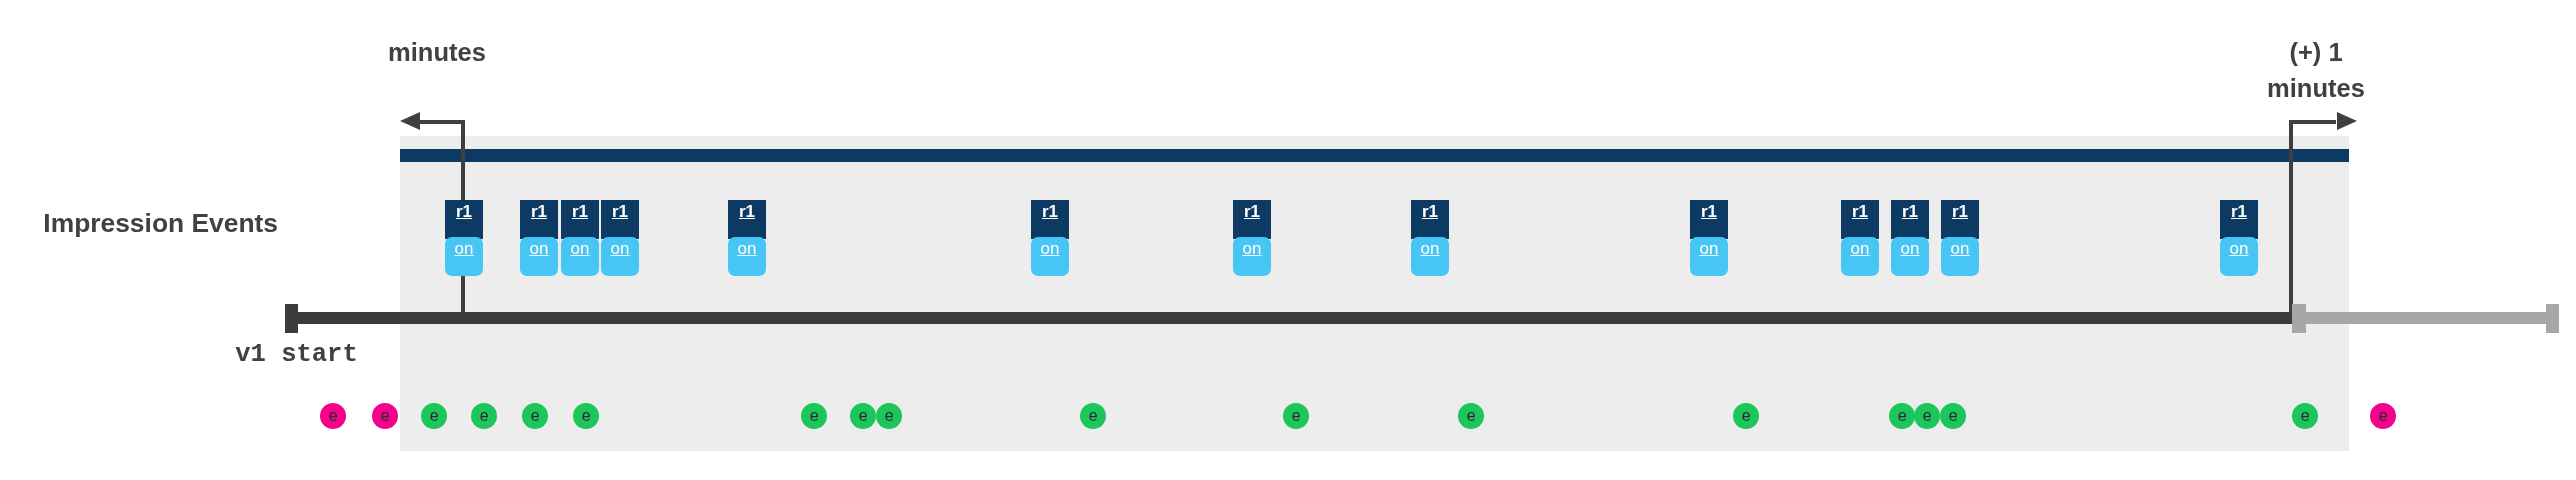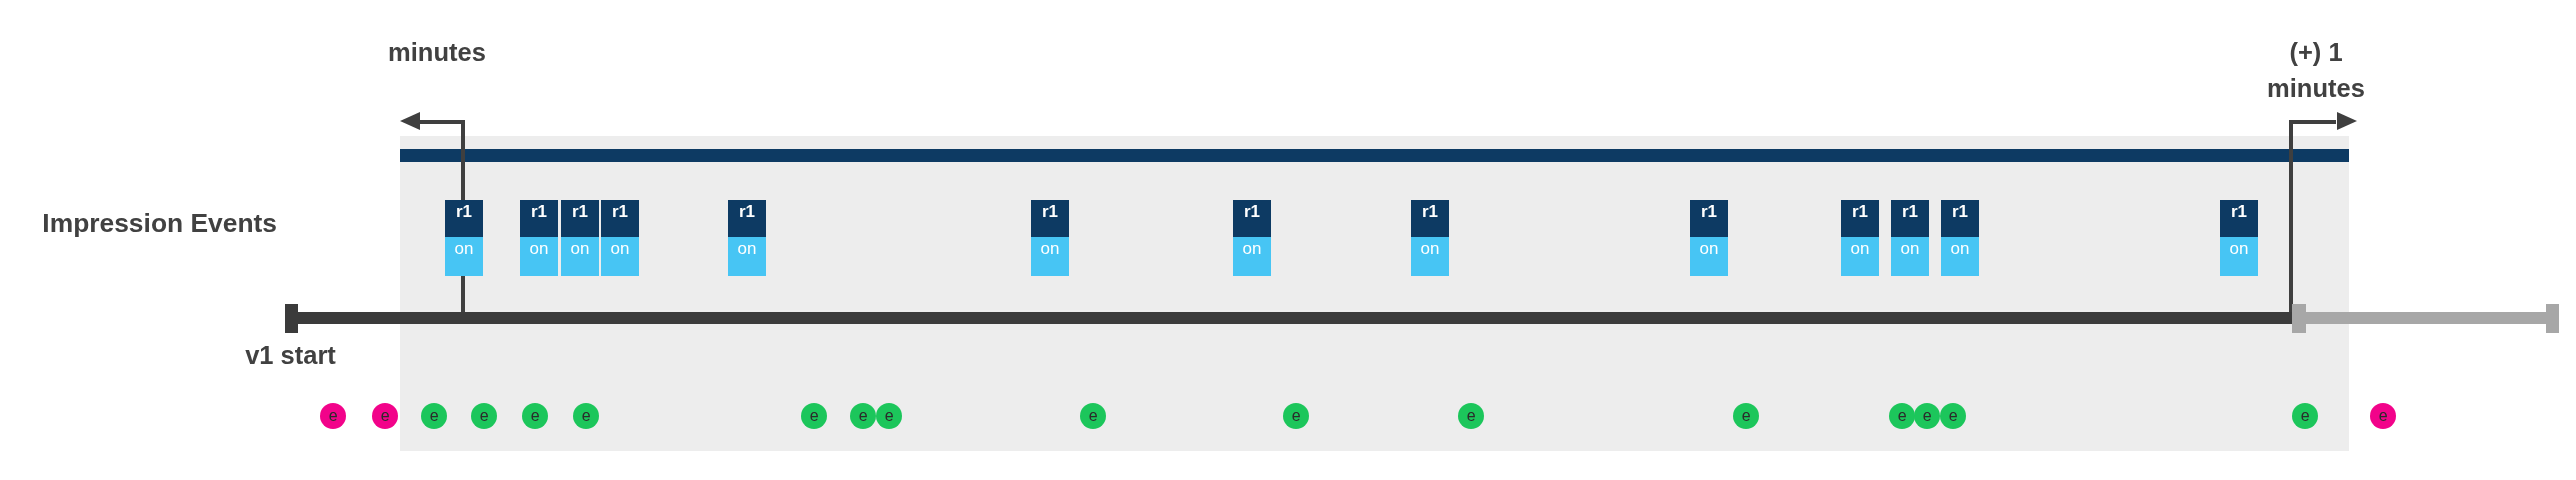--- a/index.html
+++ b/index.html
@@ -35,38 +35,38 @@
   #arrow-left{left:400px;border-top:9.4px solid transparent;border-bottom:9.4px solid transparent;border-right:20px solid var(--line);}
   #arrow-right{left:2337px;border-top:9.4px solid transparent;border-bottom:9.4px solid transparent;border-left:20px solid var(--line);}
 
   .annotation{width:226px;top:34px;text-align:center;color:var(--text);
     font-size:25.5px;font-weight:bold;line-height:36px;}
   #annotation-minus{left:324px;}
   #annotation-plus{left:2203px;}
 
   .row-label{width:267px;text-align:right;color:var(--text);
     font-size:26.4px;font-weight:bold;line-height:28px;}
-  #impression-label{left:10px;top:209px;}
+  #impression-label{left:0;top:209px;padding-left:11px;}
   #external-label{left:0;top:402px;}
 
   .imp-group{position:absolute;width:38px;}
   .imp-box{position:absolute;width:38px;height:39px;text-align:center;
-    font-size:17px;font-weight:bold;color:#ffffff;line-height:24.5px;}
+    font-size:17px;font-weight:bold;color:#ffffff;line-height:24.5px;text-decoration:underline;}
   .imp-box.r1{top:200px;background:var(--navy);}
-  .imp-box.on{top:237px;background:var(--lightblue);font-weight:normal;}
+  .imp-box.on{top:237px;background:var(--lightblue);font-weight:normal;border-radius:7px;}
 
   #dark-cap{left:285px;top:304px;width:13.2px;height:29px;background:var(--dark);}
   #dark-bar{left:285px;top:312px;width:2007px;height:12.3px;background:var(--dark);}
   #gray-cap-1{left:2292px;top:304px;width:14px;height:29px;background:var(--graybar);}
   #gray-bar{left:2292px;top:312px;width:267px;height:12.3px;background:var(--graybar);}
   #gray-cap-2{left:2546px;top:304px;width:13.2px;height:29px;background:var(--graybar);}
 
   .start-label{width:189px;text-align:center;top:341px;color:var(--text);
     font-size:25.5px;font-weight:bold;line-height:28px;}
-  #v1-label{left:196px;}
+  #v1-label{left:202px;font-family:Liberation Mono, monospace;}
   #v2-label{left:2201px;}
 
   .edot{position:absolute;top:403px;width:26.4px;height:26.4px;border-radius:50%;
     text-align:center;line-height:26.4px;font-size:16px;color:#2b2b2b;}
   .edot.green{background:var(--green);}
   .edot.magenta{background:var(--magenta);}
 </style>
 </head>
 <body>
 

